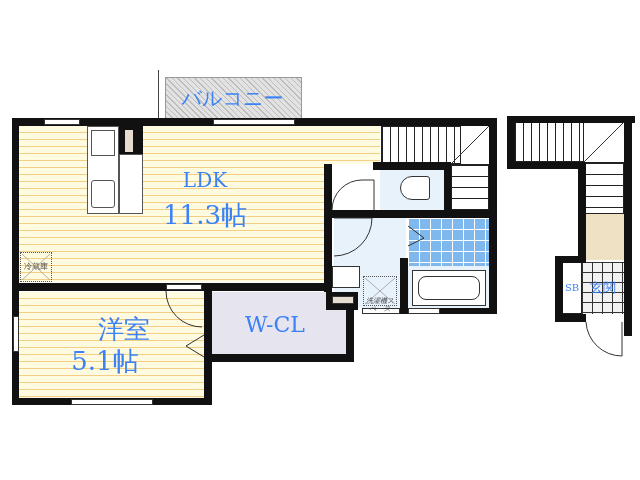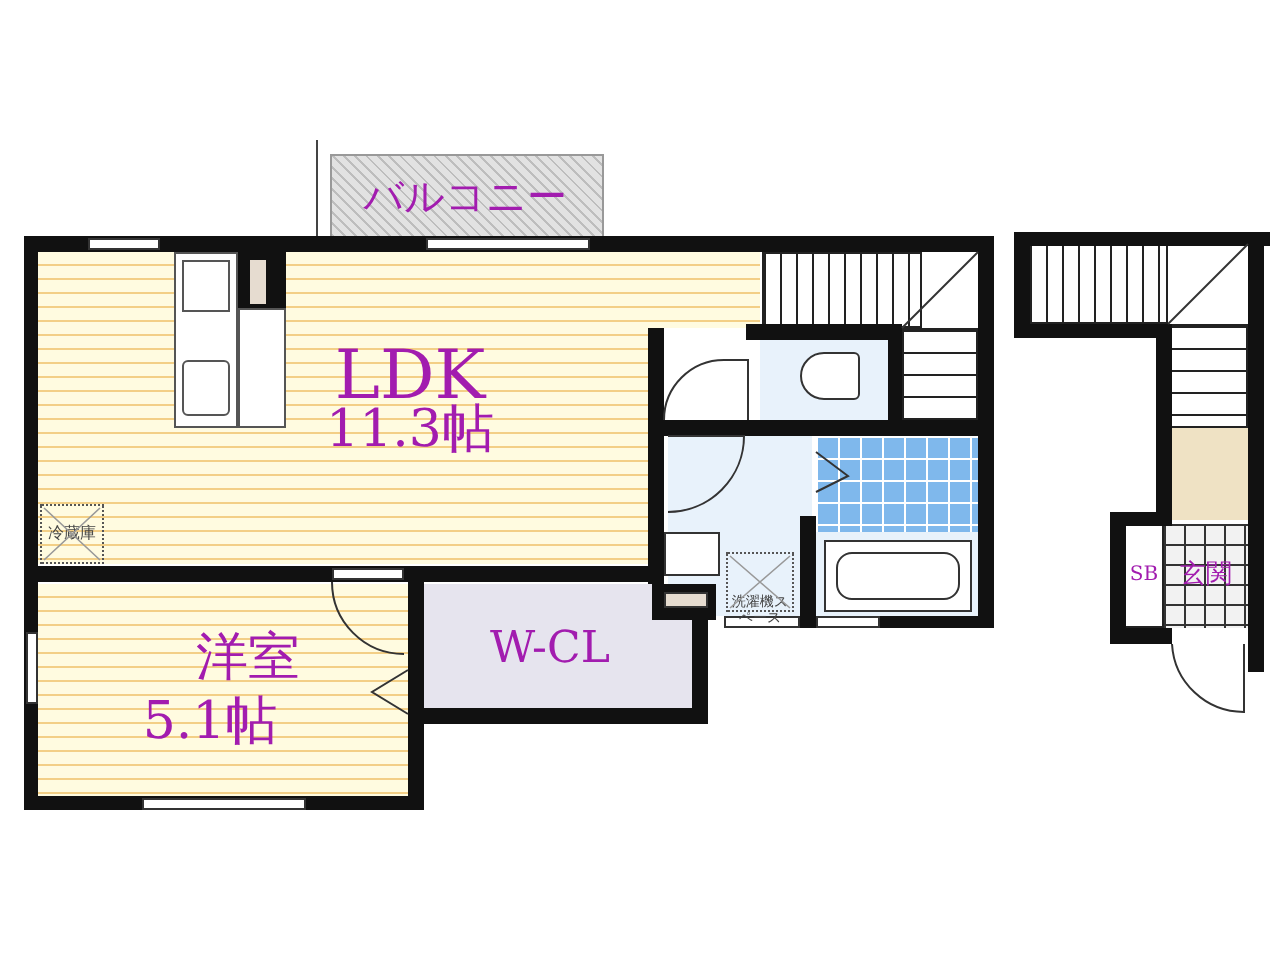--- a/index.html
+++ b/index.html
@@ -7,21 +7,21 @@
   .abs{position:absolute;}
   .wall{position:absolute;background:#111;}
   .floor{position:absolute;background-color:#fffbe0;background-image:repeating-linear-gradient(to bottom, transparent 0 6px, #f3cf86 6px 7px);}
   .wcl{position:absolute;background:#e6e4ee;}
   .wetroom{position:absolute;background:#e8f2fb;}
   .tile{position:absolute;background-color:#7fb8ec;background-image:linear-gradient(#ffffff 1px, transparent 1px),linear-gradient(90deg,#ffffff 1px, transparent 1px);background-size:11px 11px;}
   .balcony{position:absolute;background-color:#e2e2e2;background-image:repeating-linear-gradient(45deg,#bdbdbd 0 1px,transparent 1px 4px);border:1px solid #999;}
   .win{position:absolute;background:#fff;border:1px solid #333;box-sizing:border-box;}
   .stairs{position:absolute;background-color:#fff;background-image:repeating-linear-gradient(90deg,#222 0 1px,transparent 1px 8px);border:1px solid #222;box-sizing:border-box;}
   .stairs-v{position:absolute;background-color:#fff;background-image:repeating-linear-gradient(180deg,#222 0 1px,transparent 1px 11px);border:1px solid #222;box-sizing:border-box;}
-  .label{position:absolute;color:#a21caf;text-align:center;line-height:1.2;}
+  .label{position:absolute;color:#3b82f6;text-align:center;line-height:1.2;}
   .small{font-family:"DejaVu Sans","Liberation Sans",sans-serif;font-size:8px;color:#444;}
   .dotted{position:absolute;border:1px dotted #555;box-sizing:border-box;background:transparent;}
   svg{position:absolute;left:0;top:0;}
 </style>
 </head>
 <body>
 
 <div class="balcony" style="left:165px;top:77px;width:135px;height:40px;"></div>
 <div class="label" style="left:165px;top:86px;width:135px;font-size:20px;font-family:'DejaVu Sans','Liberation Sans',sans-serif;">バルコニー</div>
 <div class="wall" style="left:158px;top:70px;width:1px;height:48px;background:#444;"></div>
@@ -85,21 +85,21 @@
 <div class="abs" style="left:91px;top:130px;width:24px;height:26px;border:1px solid #555;box-sizing:border-box;background:#fff;"></div>
 <div class="abs" style="left:91px;top:180px;width:24px;height:28px;border:1px solid #555;border-radius:3px;box-sizing:border-box;background:#fff;"></div>
 <div class="abs" style="left:119px;top:126px;width:24px;height:28px;background:#111;"></div>
 <div class="abs" style="left:125px;top:130px;width:8px;height:22px;background:#e6dcd0;"></div>
 <div class="abs" style="left:119px;top:154px;width:24px;height:60px;background:#fff;border:1px solid #555;box-sizing:border-box;"></div>
 
 <div class="dotted" style="left:20px;top:252px;width:32px;height:30px;"></div>
 <div class="label small" style="left:20px;top:262px;width:32px;">冷蔵庫</div>
 
 <div class="dotted" style="left:363px;top:276px;width:34px;height:30px;"></div>
-<div class="label small" style="left:363px;top:297px;width:34px;font-size:7px;">洗濯機スペース</div>
+<div class="label small" style="left:363px;top:297px;width:34px;font-size:7px;font-style:italic;">洗濯機スペース</div>
 
 <div class="abs" style="left:332px;top:266px;width:28px;height:22px;background:#fff;border:1px solid #333;box-sizing:border-box;"></div>
 <div class="abs" style="left:332px;top:296px;width:22px;height:8px;background:#e6dcd0;border:1px solid #333;box-sizing:border-box;"></div>
 
 <div class="abs" style="left:400px;top:176px;width:30px;height:24px;background:#fff;border:1px solid #333;border-radius:12px 3px 3px 12px;box-sizing:border-box;"></div>
 
 <div class="abs" style="left:412px;top:270px;width:74px;height:36px;background:#fff;border:1px solid #333;box-sizing:border-box;"></div>
 <div class="abs" style="left:418px;top:276px;width:62px;height:24px;border:1px solid #333;border-radius:8px;box-sizing:border-box;"></div>
 
 <svg width="640" height="480">
@@ -108,19 +108,19 @@
   <path d="M166 291 A36 36 0 0 0 202 327" fill="none" stroke="#333" stroke-width="1"></path>
   <path d="M204 335 L186 346 L204 357" fill="none" stroke="#333" stroke-width="1"></path>
   <path d="M408 226 L424 238 L408 246" fill="none" stroke="#333" stroke-width="1"></path>
   <path d="M586 322 A36 36 0 0 0 622 356 L622 322" fill="none" stroke="#333" stroke-width="1"></path>
   <path d="M451 164 L489 126" stroke="#333" stroke-width="1"></path>
   <path d="M584 162 L624 122" stroke="#333" stroke-width="1"></path>
   <path d="M22 254 L50 280 M50 254 L22 280" stroke="#999" stroke-width="0.8"></path>
   <path d="M365 278 L395 304 M395 278 L365 304" stroke="#999" stroke-width="0.8"></path>
 </svg>
 
-<div class="label" style="left:150px;top:168px;width:110px;font-size:34px;">LDK</div>
+<div class="label" style="left:150px;top:168px;width:110px;font-size:20px;">LDK</div>
 <div class="label" style="left:150px;top:200px;width:110px;font-size:26px;">11.3帖</div>
 <div class="label" style="left:60px;top:314px;width:90px;font-size:26px;text-align:right;">洋室</div>
 <div class="label" style="left:60px;top:346px;width:90px;font-size:26px;">5.1帖</div>
 <div class="label" style="left:225px;top:312px;width:100px;font-size:22px;">W-CL</div>
 <div class="label" style="left:582px;top:280px;width:42px;font-size:13px;">玄関</div>
 <div class="label" style="left:562px;top:282px;width:20px;font-size:10px;">SB</div>
 
 </body></html>

